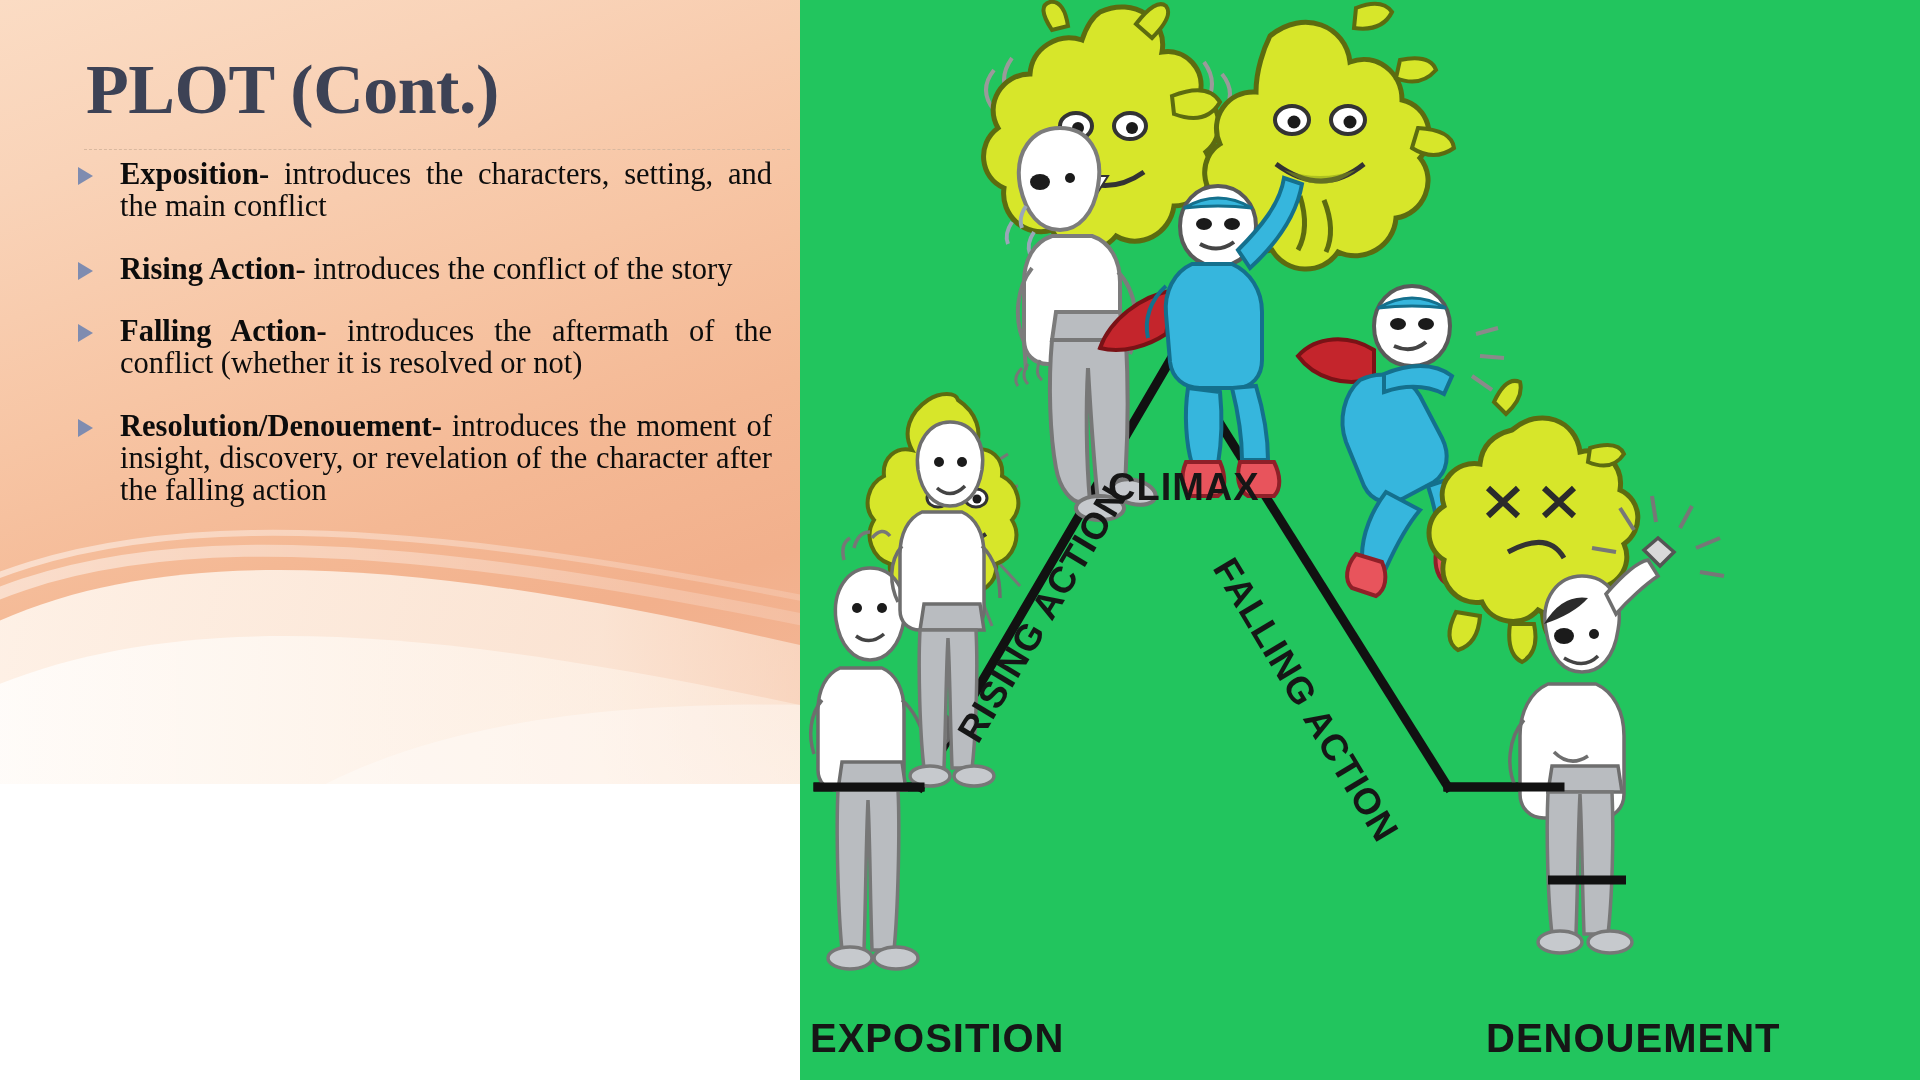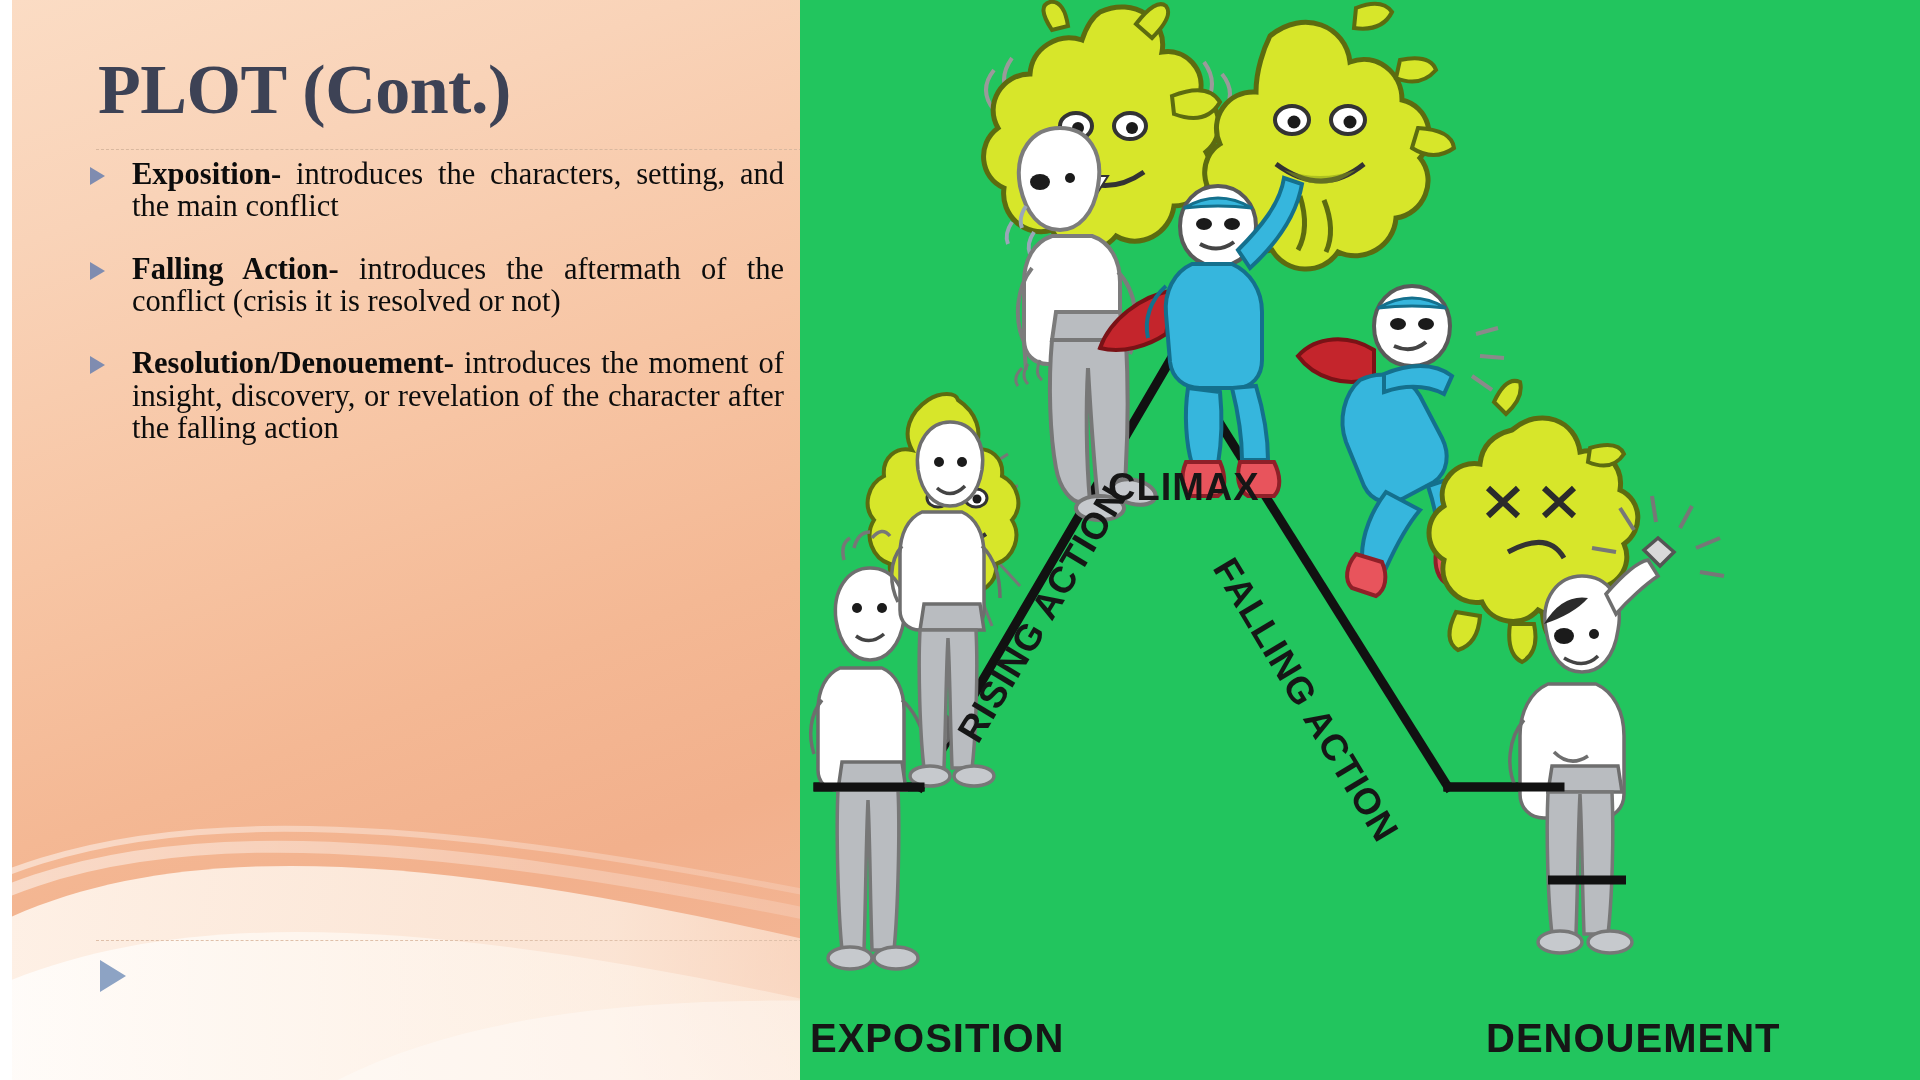--- a/index.html
+++ b/index.html
@@ -5,21 +5,21 @@
   * { margin:0; padding:0; box-sizing:border-box; }
   html,body { width:1920px; height:1080px; overflow:hidden; }
   body {
     font-family:"Liberation Serif", serif;
     background:#ffffff;
     position:relative;
   }
 
   
   #slide-left {
-    position:absolute; left:12px; top:0; width:800px; height:1080px;
+    position:absolute; left:0; top:0; width:800px; height:784px;
     overflow:hidden;
     background:linear-gradient(160deg,
         #fbdcc4 0%,
         #f9d3b8 18%,
         #f7c5a4 42%,
         #f4b894 62%,
         #f2b08c 78%,
         #f3b594 92%,
         #f6c2a4 100%);
   }
@@ -130,26 +130,32 @@
 
   <div id="bullet-list">
 
     <div class="bullet-row" style="margin-bottom:30px;">
       <span class="bullet-marker"></span>
       <div class="bullet-text">
         <b class="lead">Exposition-</b><span>  introduces the characters, setting, and the main conflict</span>
       </div>
     </div>
 
-
-
     <div class="bullet-row" style="margin-bottom:30px;">
       <span class="bullet-marker"></span>
       <div class="bullet-text">
-        <b class="lead">Falling    Action-</b><span>    introduces    the aftermath of the conflict (crisis it is resolved   or not)</span>
+        <b class="lead">Rising Action</b><span>- introduces the conflict of the story</span>
+      </div>
+    </div>
+
+
+    <div class="bullet-row" style="margin-bottom:30px;">
+      <span class="bullet-marker"></span>
+      <div class="bullet-text">
+        <b class="lead">Falling    Action-</b><span>    introduces    the aftermath of the conflict (whether it is resolved   or not)</span>
       </div>
     </div>
 
     <div class="bullet-row">
       <span class="bullet-marker"></span>
       <div class="bullet-text">
         <b class="lead">Resolution/Denouement-</b><span>  introduces the moment of insight,  discovery, or revelation of the character after the falling action</span>
       </div>
     </div>
 

